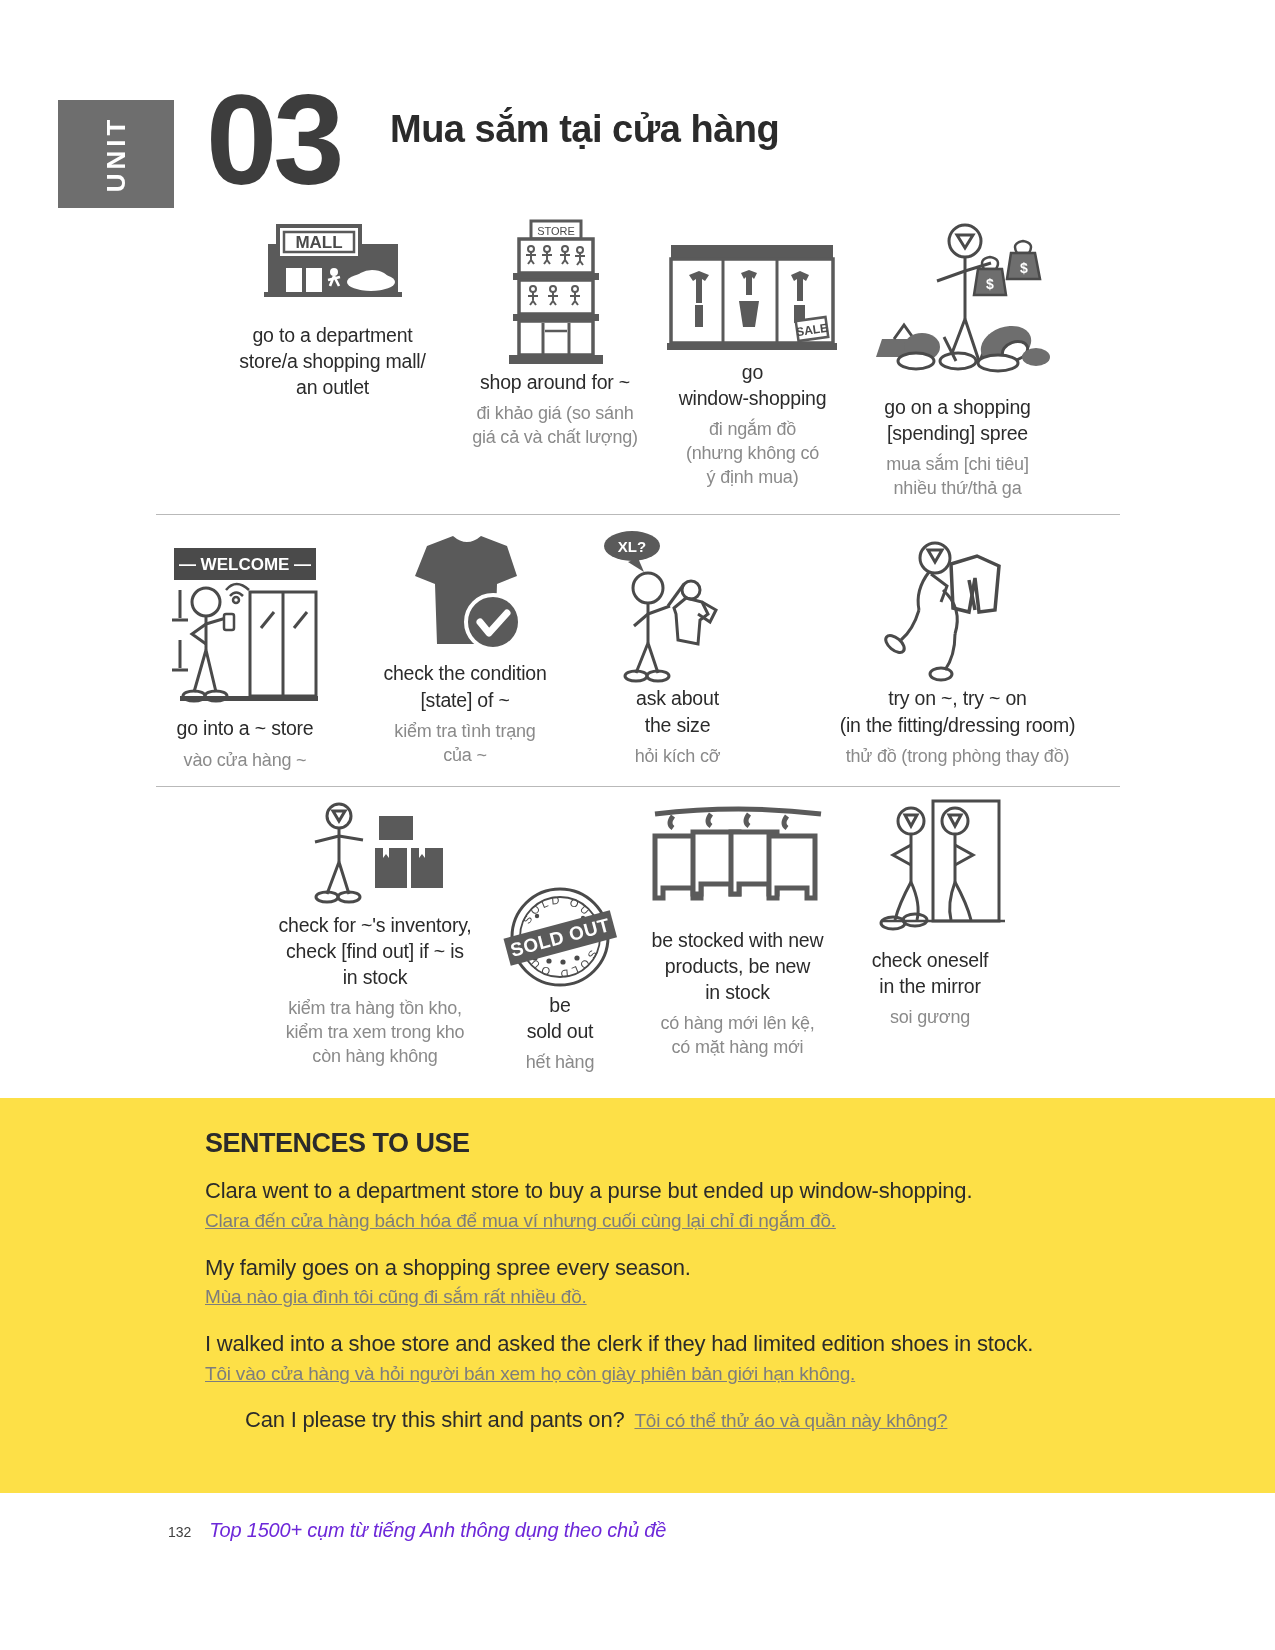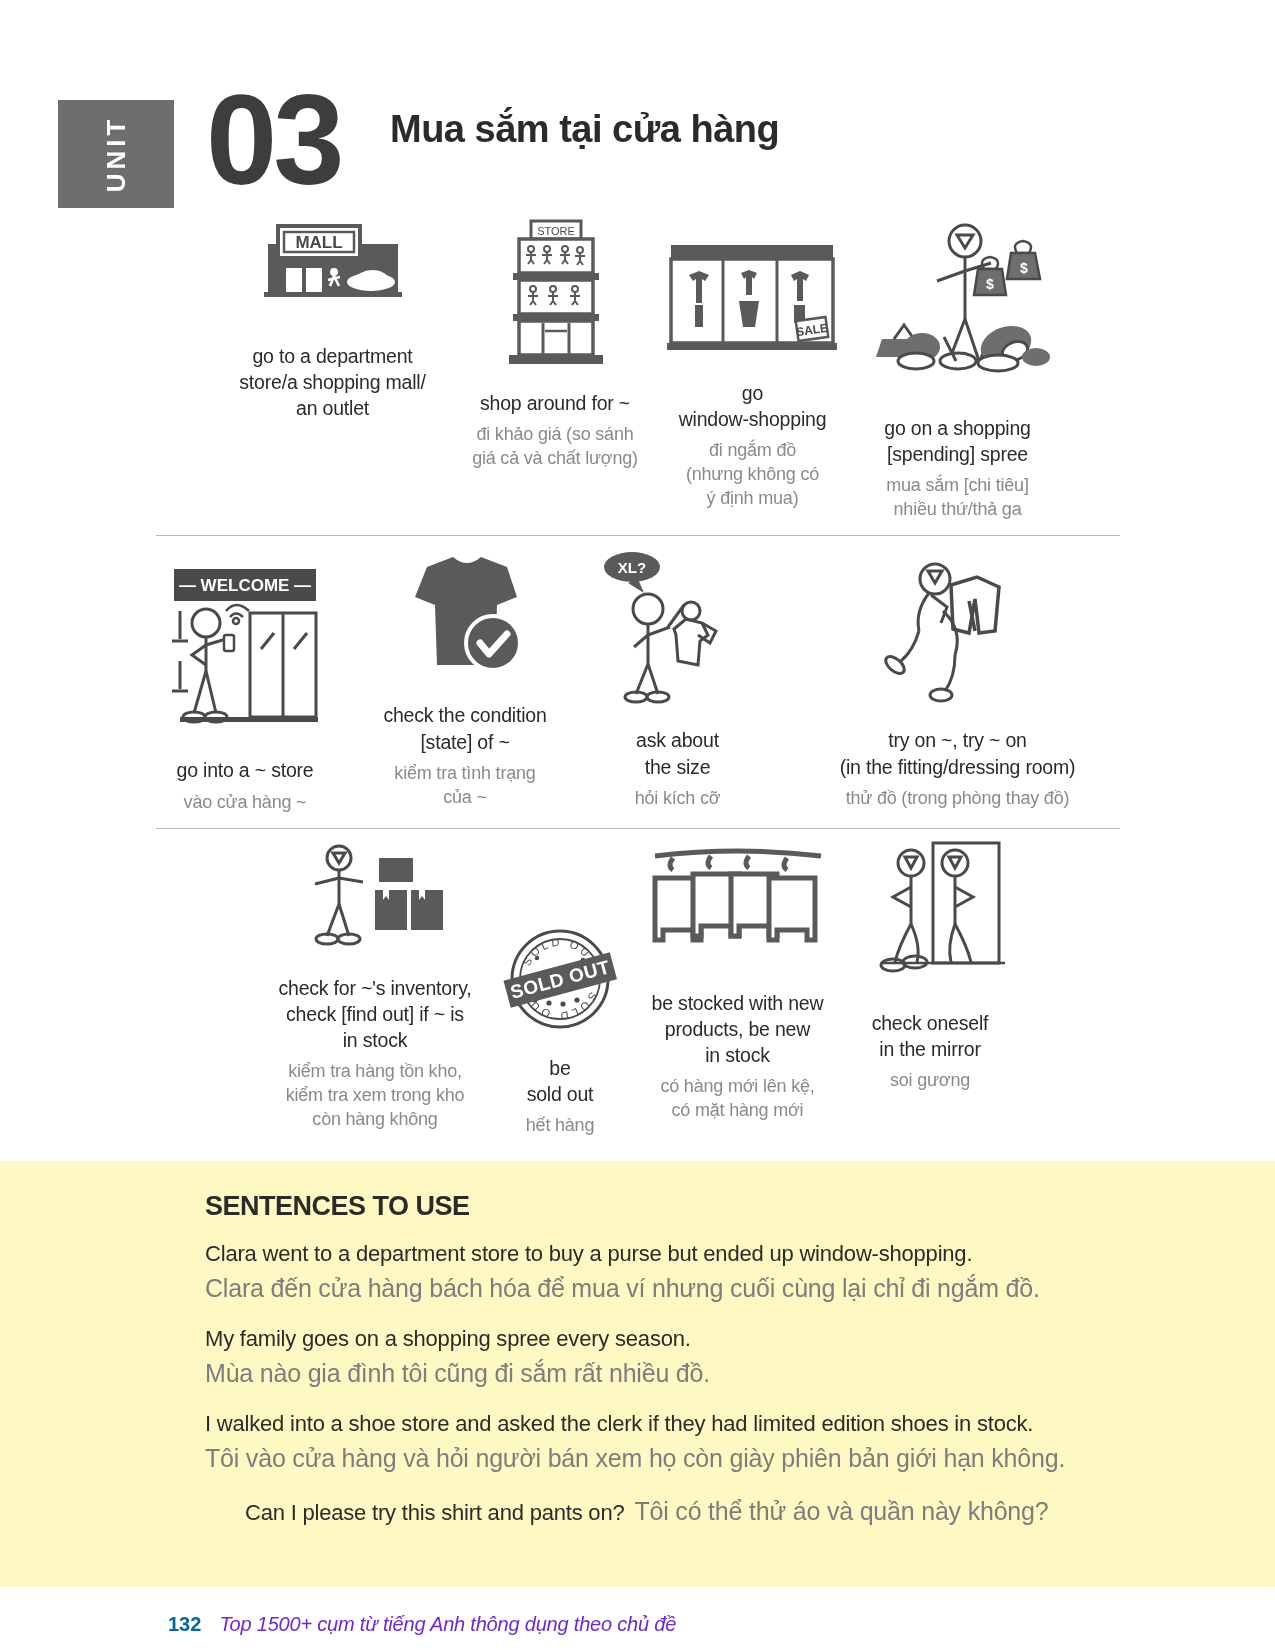--- a/index.html
+++ b/index.html
@@ -88,37 +88,37 @@
   }
   .art {
     display: flex;
     align-items: flex-end;
     justify-content: center;
   }
   .en {
     font-size: 19.5px;
     color: #2b2b2b;
     line-height: 1.34;
-    margin-top: 21px;
+    margin-top: 0;
     white-space: pre-line;
     letter-spacing: -0.2px;
   }
   .vi {
     font-size: 18px;
     color: #8a8a8a;
     line-height: 1.34;
     margin-top: 6px;
     white-space: pre-line;
     letter-spacing: -0.2px;
   }
 
   
   .sentences {
     margin: 14px 0 0 0;
-    background: #fef9c3;
+    background: #fde047;
     padding: 30px 0 40px 0;
   }
   .sentences-inner {
     padding-left: 205px;
     padding-right: 70px;
   }
   .sentences-title {
     font-size: 27px;
     font-weight: bold;
     color: #2b2b2b;
@@ -126,39 +126,40 @@
     margin-bottom: 16px;
   }
   .sentence-block { margin-bottom: 17px; }
   .sent-en {
     font-size: 22px;
     color: #2b2b2b;
     line-height: 1.45;
     letter-spacing: -0.2px;
   }
   .sent-vi {
-    font-size: 25px;
+    font-size: 19px;
     color: #7d7d7d;
     line-height: 1.45;
     letter-spacing: -0.2px;
+    text-decoration: underline;
   }
   .sent-inline { display: flex; gap: 10px; align-items: baseline; flex-wrap: wrap; margin-left: 40px; }
 
   
   .footer {
     margin-top: 26px;
     padding-left: 168px;
     display: flex;
     align-items: baseline;
     gap: 18px;
   }
   .page-num {
-    font-size: 20px;
-    font-weight: bold;
-    color: #0369a1;
+    font-size: 14px;
+    font-weight: normal;
+    color: #404040;
   }
   .footer-text {
     font-size: 20px;
     color: #6d28d9;
     letter-spacing: -0.2px;
     font-style: italic;
   }
   svg { display: block; }
 </style>
 </head>

